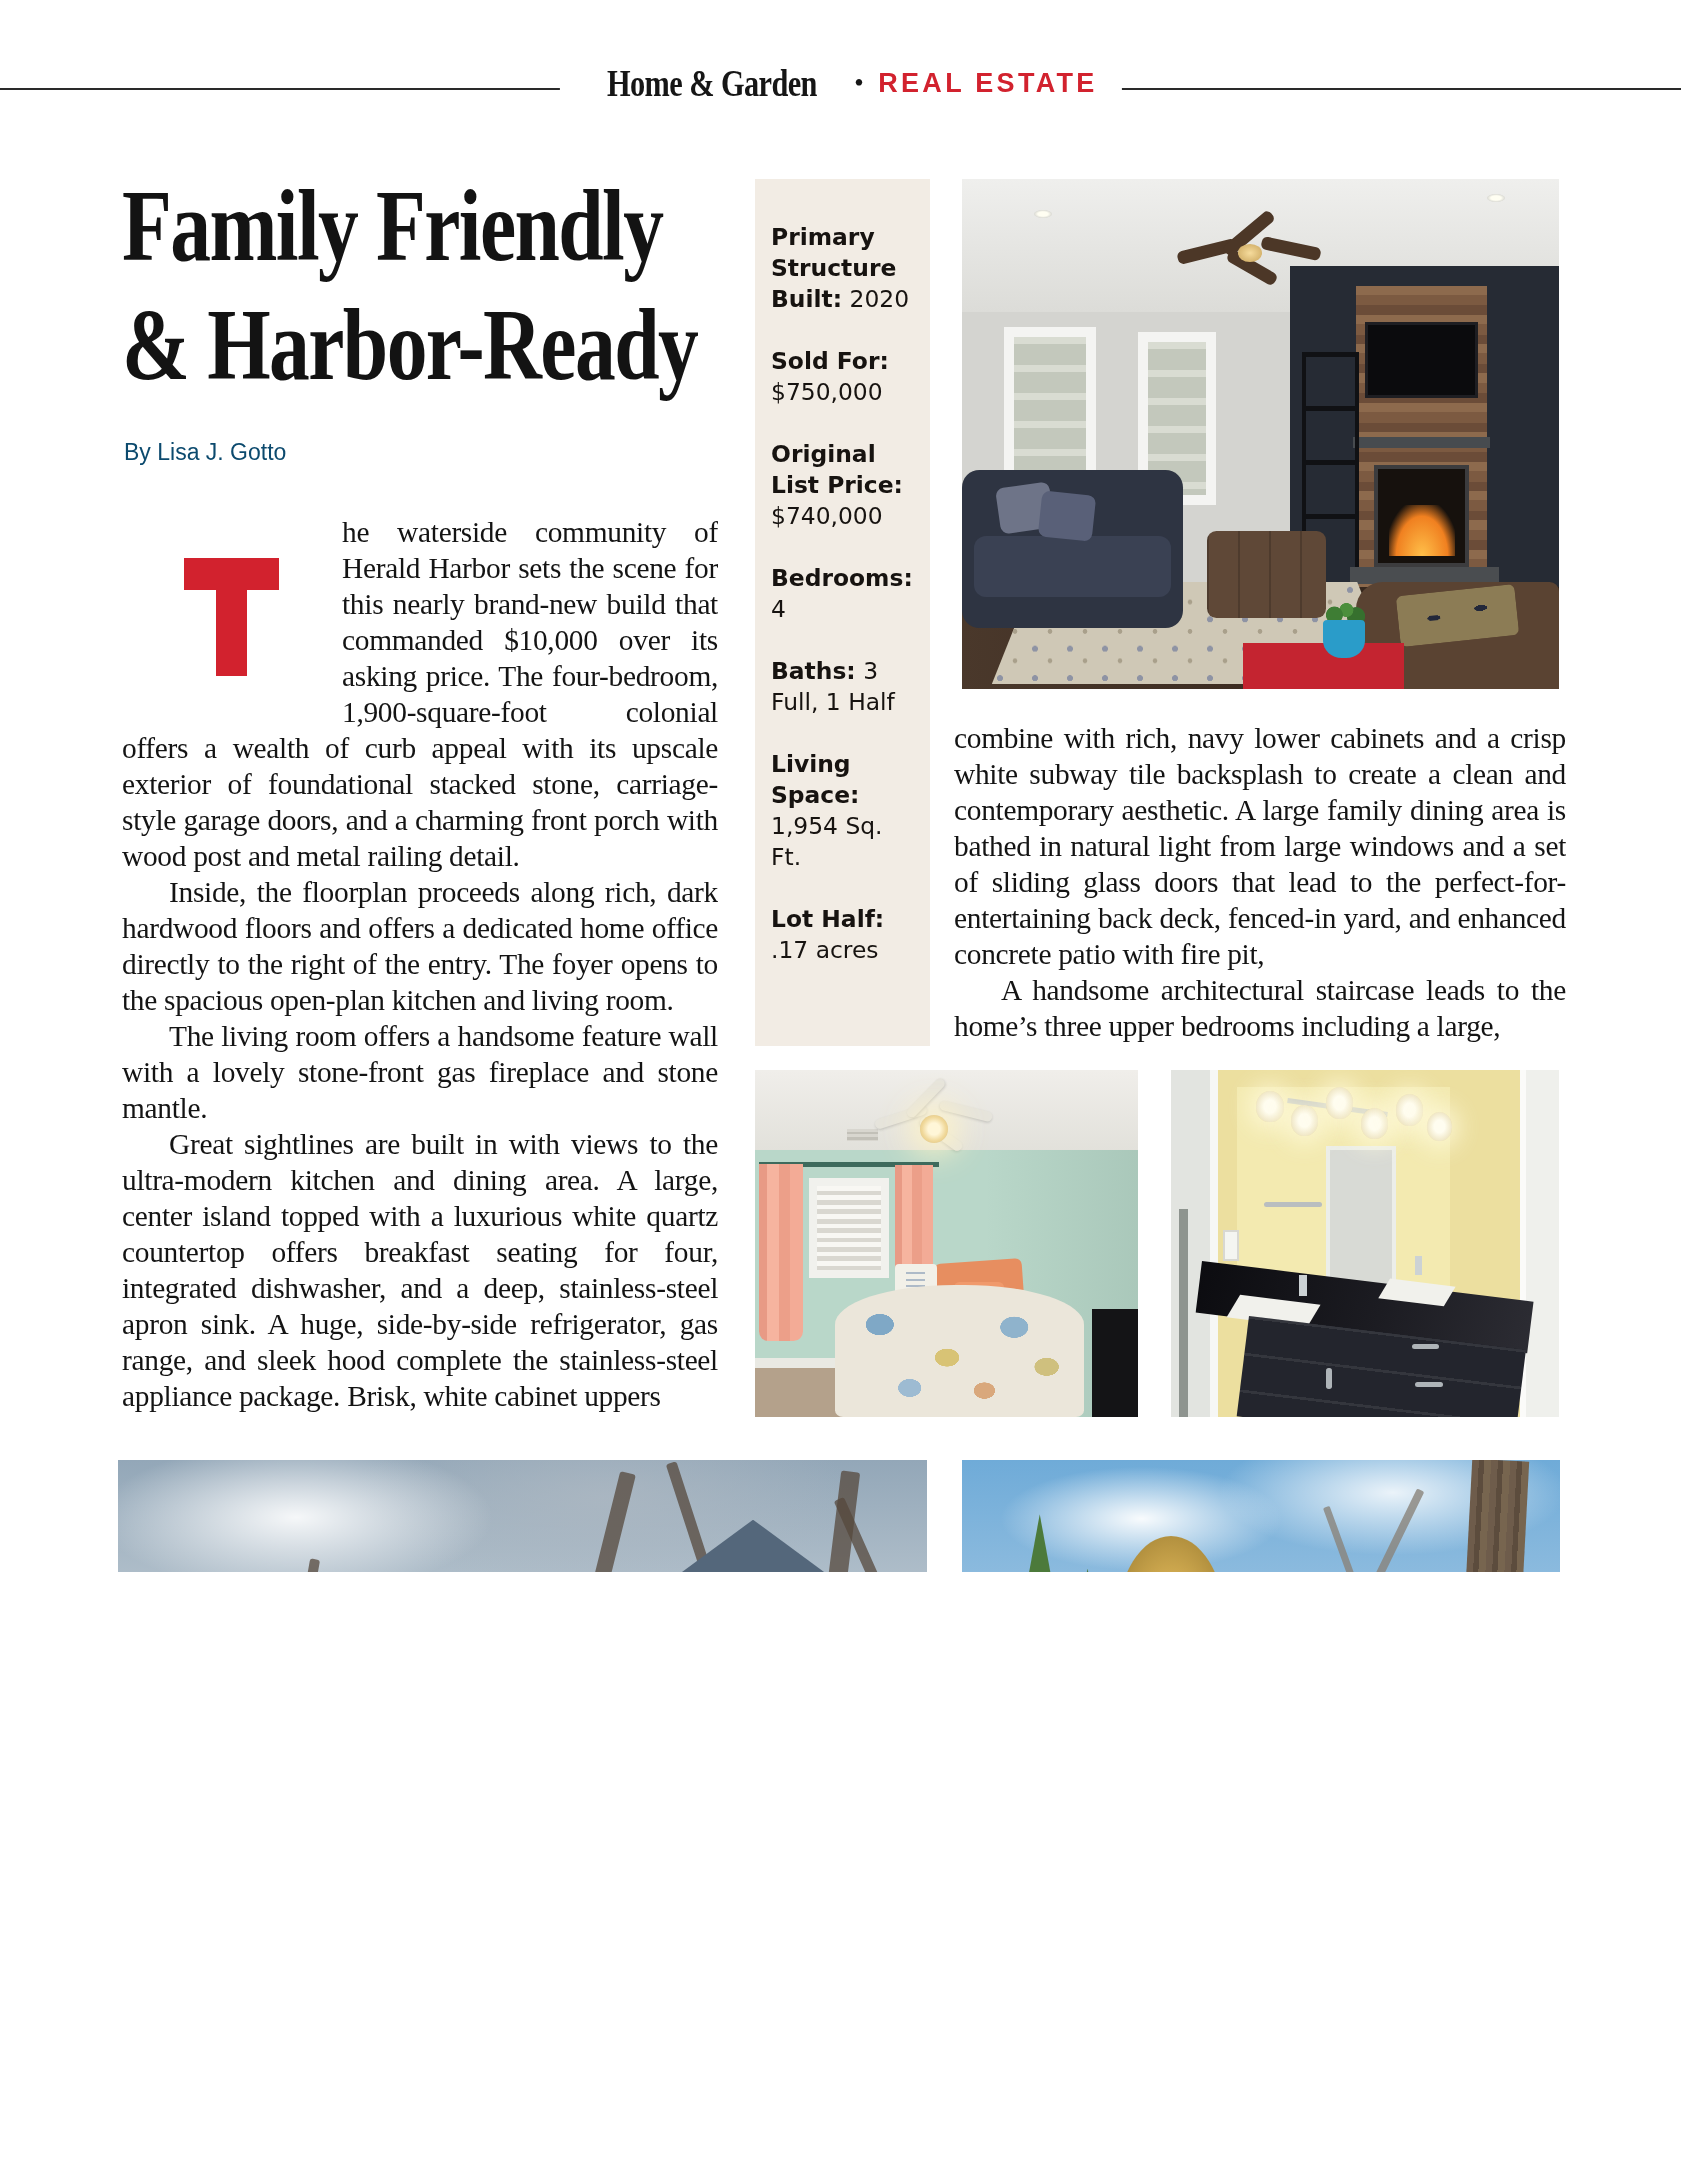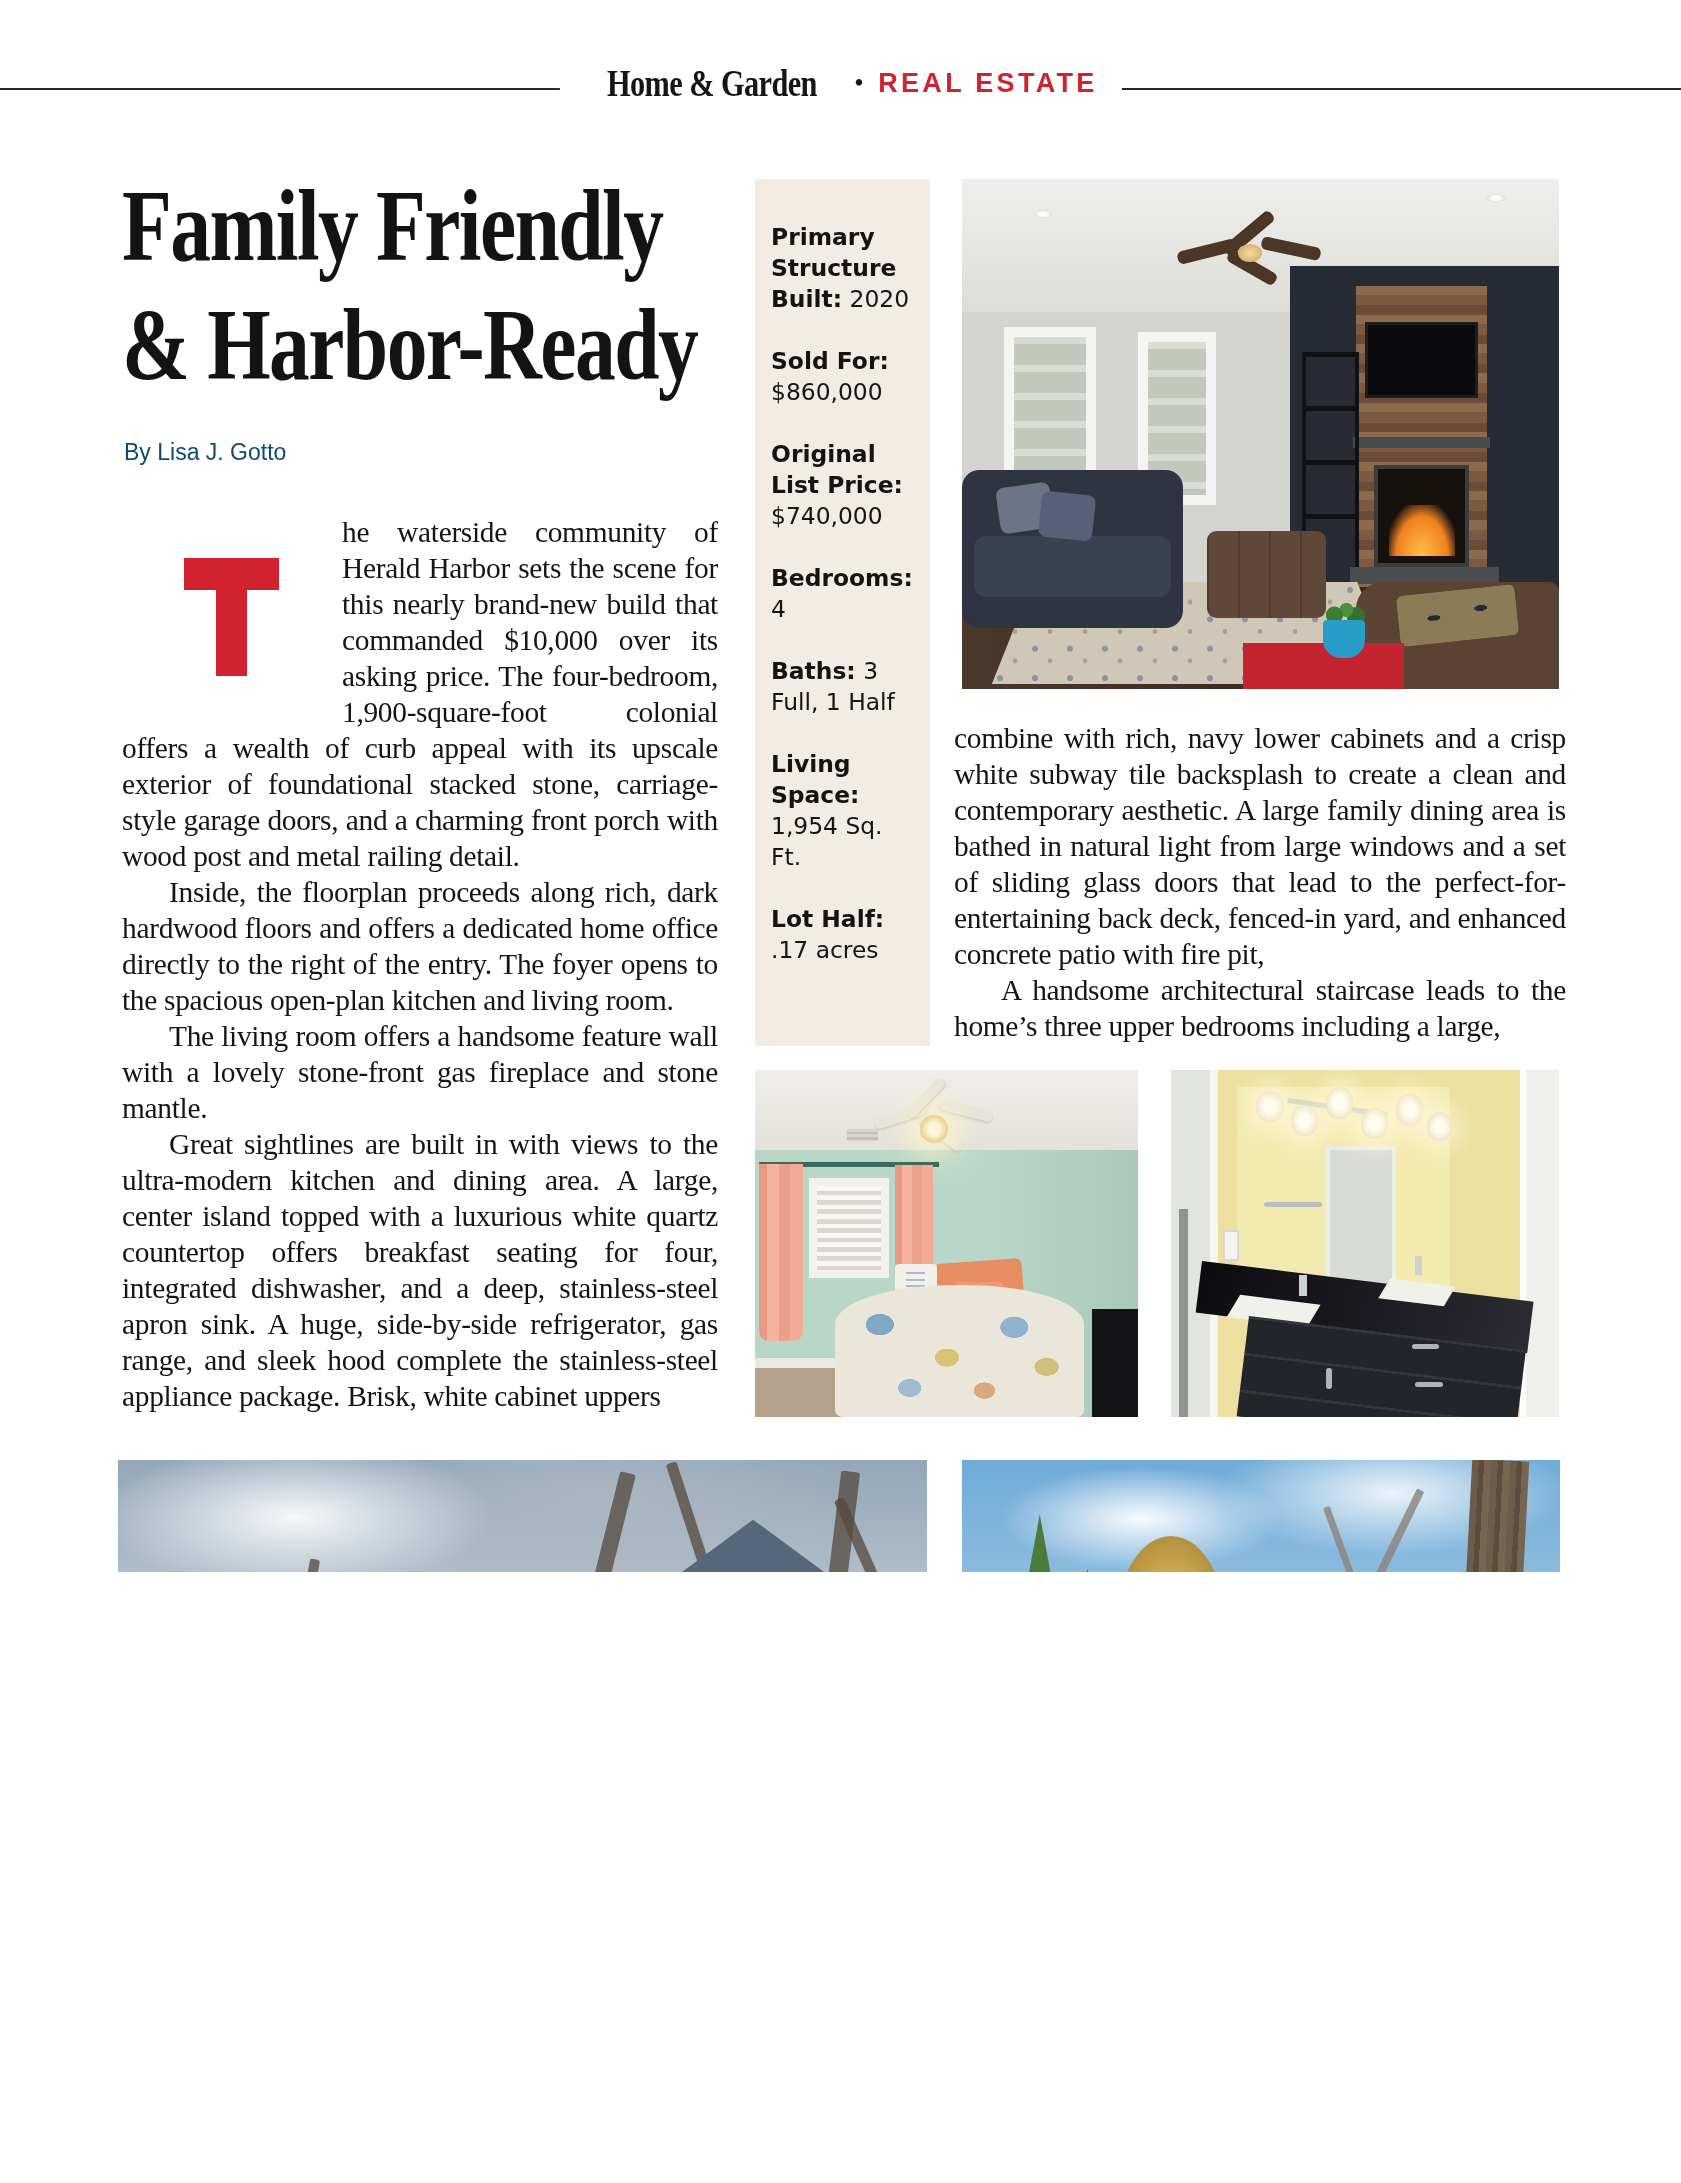--- a/index.html
+++ b/index.html
@@ -256,21 +256,21 @@
     <p class="para indent">Great sightlines are built in with views to the ultra-modern kitchen and dining area. A large, center island topped with a luxurious white quartz countertop offers breakfast seating for four, integrated dishwasher, and a deep, stainless-steel apron sink. A huge, side-by-side refrigerator, gas range, and sleek hood complete the stainless-steel appliance package. Brisk, white cabinet uppers</p>
   </div>
 
   <div class="body-col" style="left:954px;top:720px;width:612px;height:361px;">
     <p class="para">combine with rich, navy lower cabinets and a crisp white subway tile backsplash to create a clean and contemporary aesthetic. A large family dining area is bathed in natural light from large windows and a set of sliding glass doors that lead to the perfect-for-entertaining back deck, fenced-in yard, and enhanced concrete patio with fire pit,</p>
     <p class="para indent">A handsome architectural staircase leads to the home’s three upper bedrooms including a large,</p>
   </div>
 
   <div class="infobox">
     <div class="spec"><span class="spec-label">Primary Structure Built:</span> <span class="spec-value">2020</span></div>
-    <div class="spec"><span class="spec-label">Sold For:</span> <span class="spec-value">$860,000</span></div>
+    <div class="spec"><span class="spec-label">Sold For:</span> <span class="spec-value">$750,000</span></div>
     <div class="spec"><span class="spec-label">Original List Price:</span> <span class="spec-value">$740,000</span></div>
     <div class="spec"><span class="spec-label">Bedrooms:</span> <span class="spec-value">4</span></div>
     <div class="spec"><span class="spec-label">Baths:</span> <span class="spec-value">3 Full, 1 Half</span></div>
     <div class="spec"><span class="spec-label">Living Space:</span> <span class="spec-value">1,954 Sq. Ft.</span></div>
     <div class="spec"><span class="spec-label">Lot Half:</span> <span class="spec-value">.17 acres</span></div>
   </div>
 
   <div class="photo" id="ph-living">
     <div class="pe lr-ceiling"></div>
     <div class="pe lr-spot" style="left:12%;top:6%;width:3%;height:1.6%;"></div>

